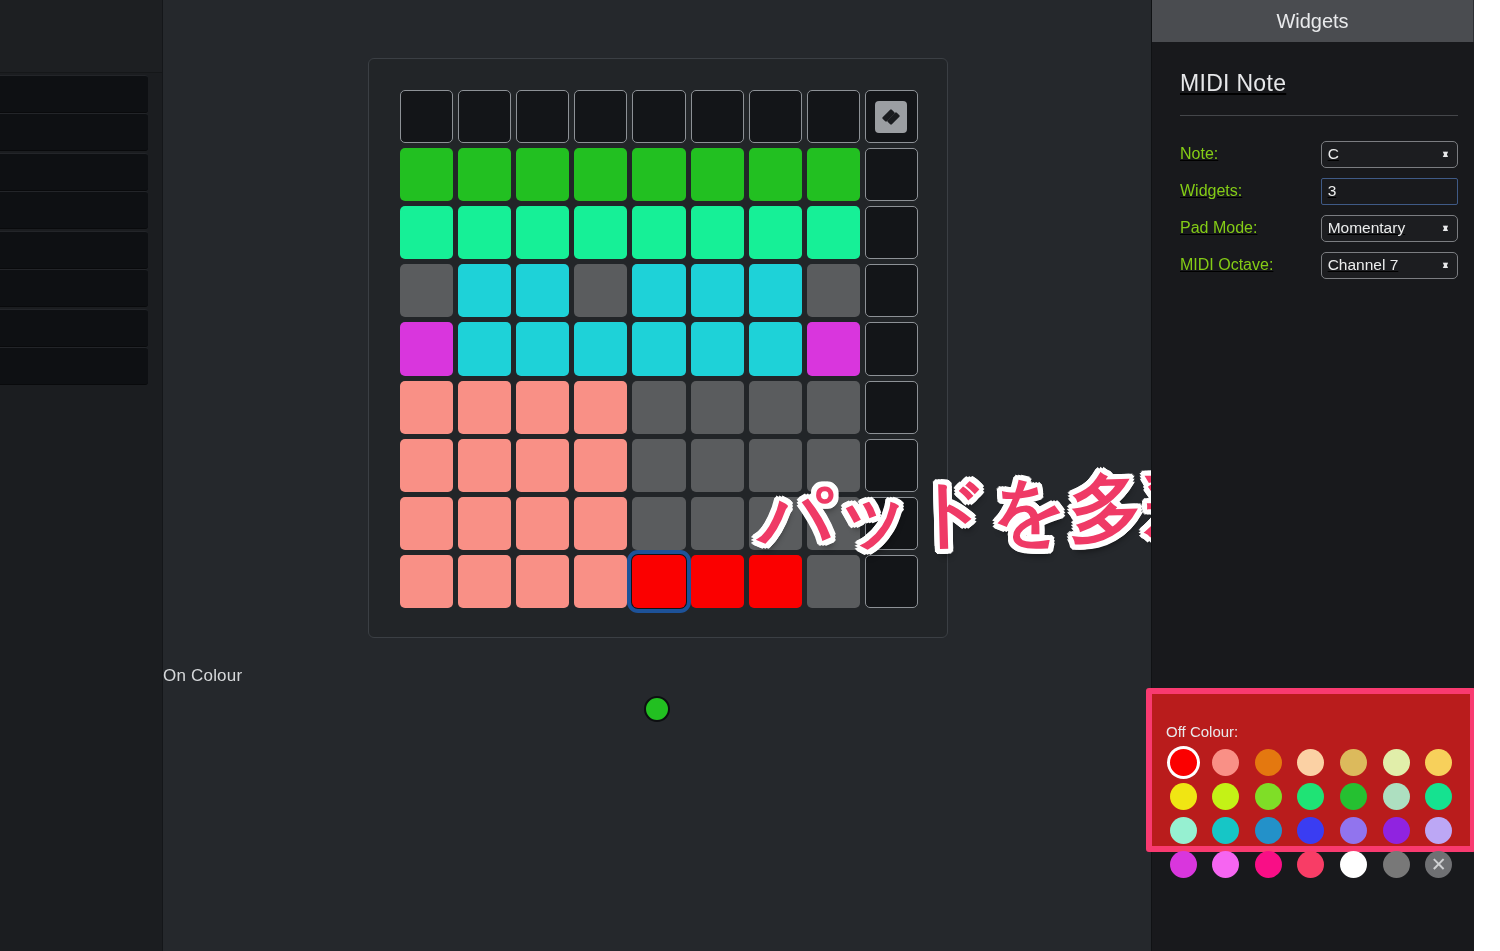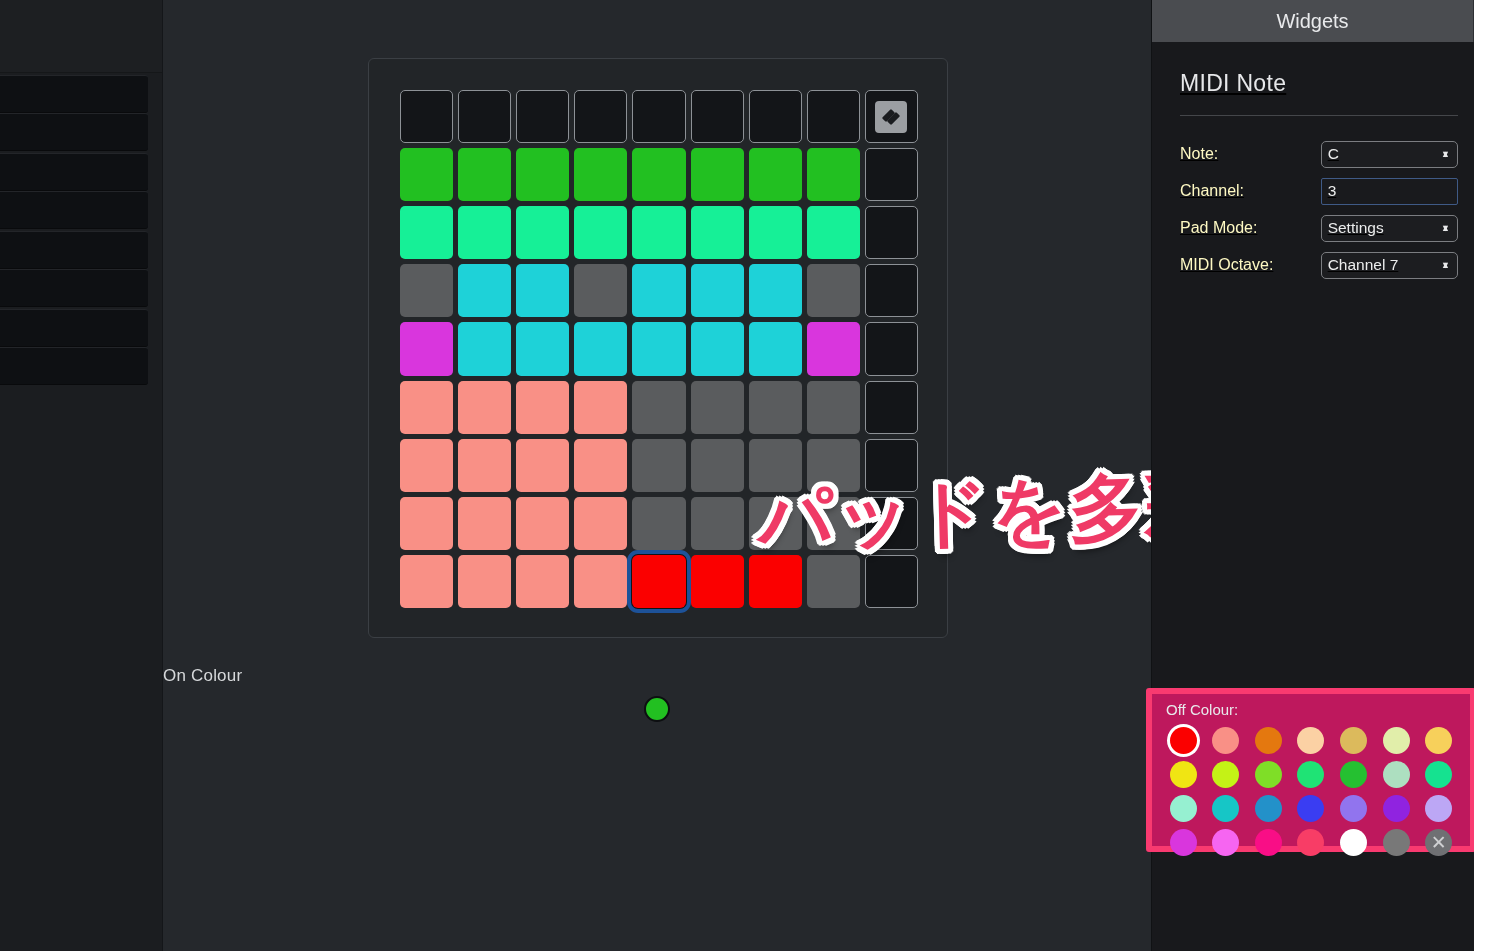--- a/index.html
+++ b/index.html
@@ -175,21 +175,21 @@
   #panel-rule {
     height:1px; background:#44464a;
     margin: 0 0 24px 12px;
   }
   .form-row {
     display:flex; align-items:center;
     margin: 0 0 9px 12px;
     height: 28px;
   }
   .form-label {
-    color:#fef9c3;
+    color:#84cc16;
     font-size: 16px;
     width: 155px;
   }
   .form-control {
     width: 150px; height: 27px;
     background: #1c1d20;
     border: 1px solid #7b7d81;
     border-radius: 5px;
     color: #eceded;
     font-size: 15.5px;
@@ -210,24 +210,24 @@
     display:flex; flex-direction:column;
     line-height:0;
   }
   .stepper span { font-size: 9px; color:#e8e9ea; }
 
   
   #off-colour {
     position:absolute;
     left: 1146px; top: 688px;
     width: 330px; height: 164px;
-    background: #be185d;
+    background: #b91c1c;
     border: 6px solid #f93a70;
     border-radius: 3px;
-    padding: 7px 14px 10px;
+    padding: 29px 14px 10px;
   }
   #off-colour-label {
     color:#e8e9eb;
     font-size: 15px;
     margin-bottom: 9px;
   }
   #swatch-grid {
     display:grid;
     grid-template-columns: repeat(7, 1fr);
     grid-template-rows: repeat(4, 1fr);
@@ -387,30 +387,30 @@
         <div class="form-control">
           <span>C</span>
           <span class="stepper">
             <span>▲</span>
               <span>▼</span>
           </span>
         </div>
       </div>
 
       <div class="form-row">
-        <div class="form-label">Channel:</div>
+        <div class="form-label">Widgets:</div>
         <div class="form-control textfield">
           <span>3</span>
         </div>
       </div>
 
       <div class="form-row">
         <div class="form-label">Pad Mode:</div>
         <div class="form-control">
-          <span>Settings</span>
+          <span>Momentary</span>
           <span class="stepper">
             <span>▲</span>
               <span>▼</span>
           </span>
         </div>
       </div>
 
       <div class="form-row">
         <div class="form-label">MIDI Octave:</div>
         <div class="form-control">

